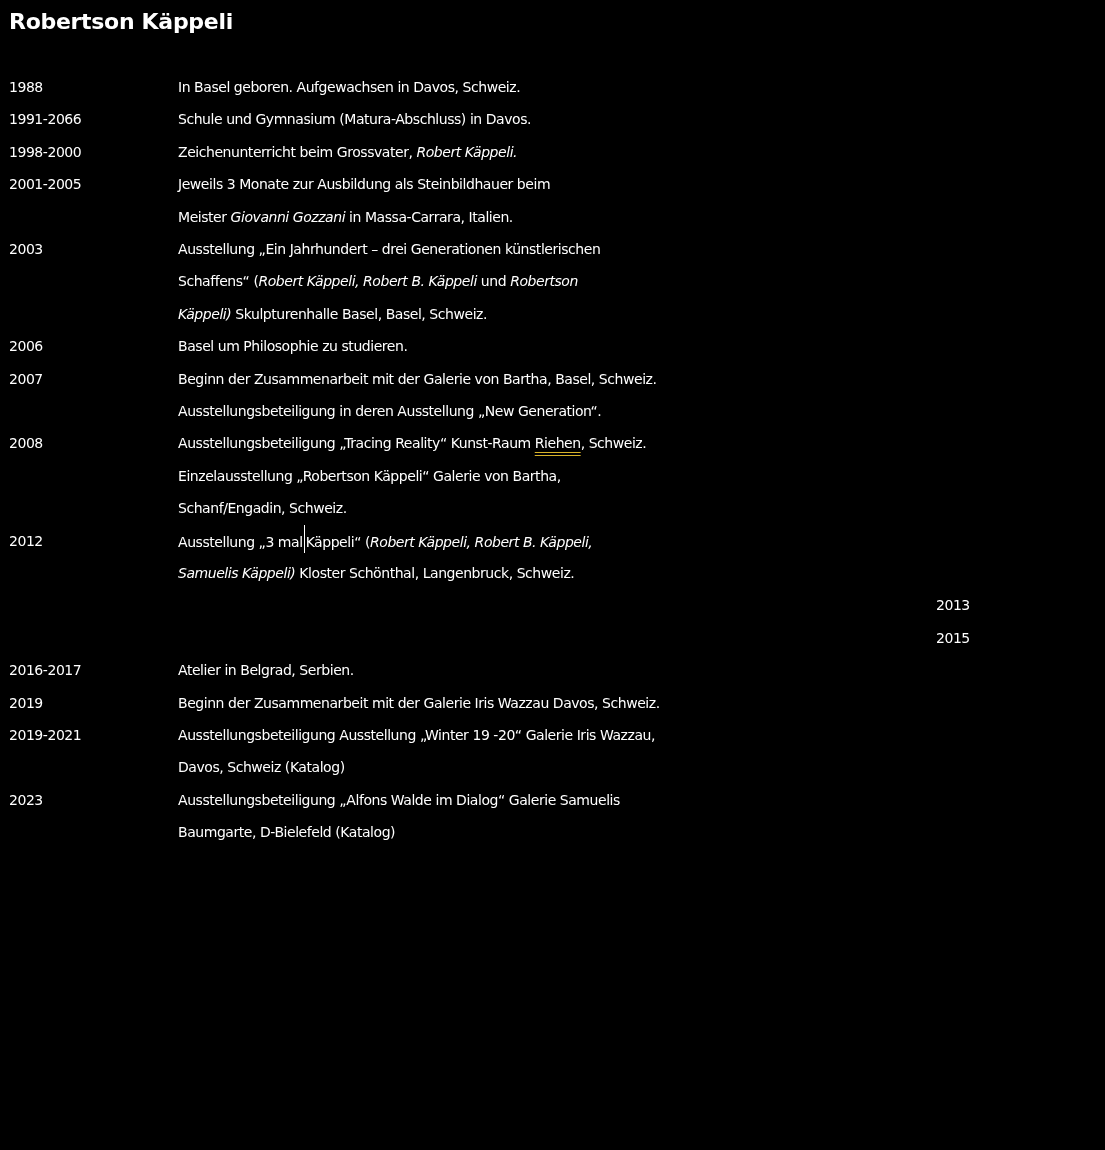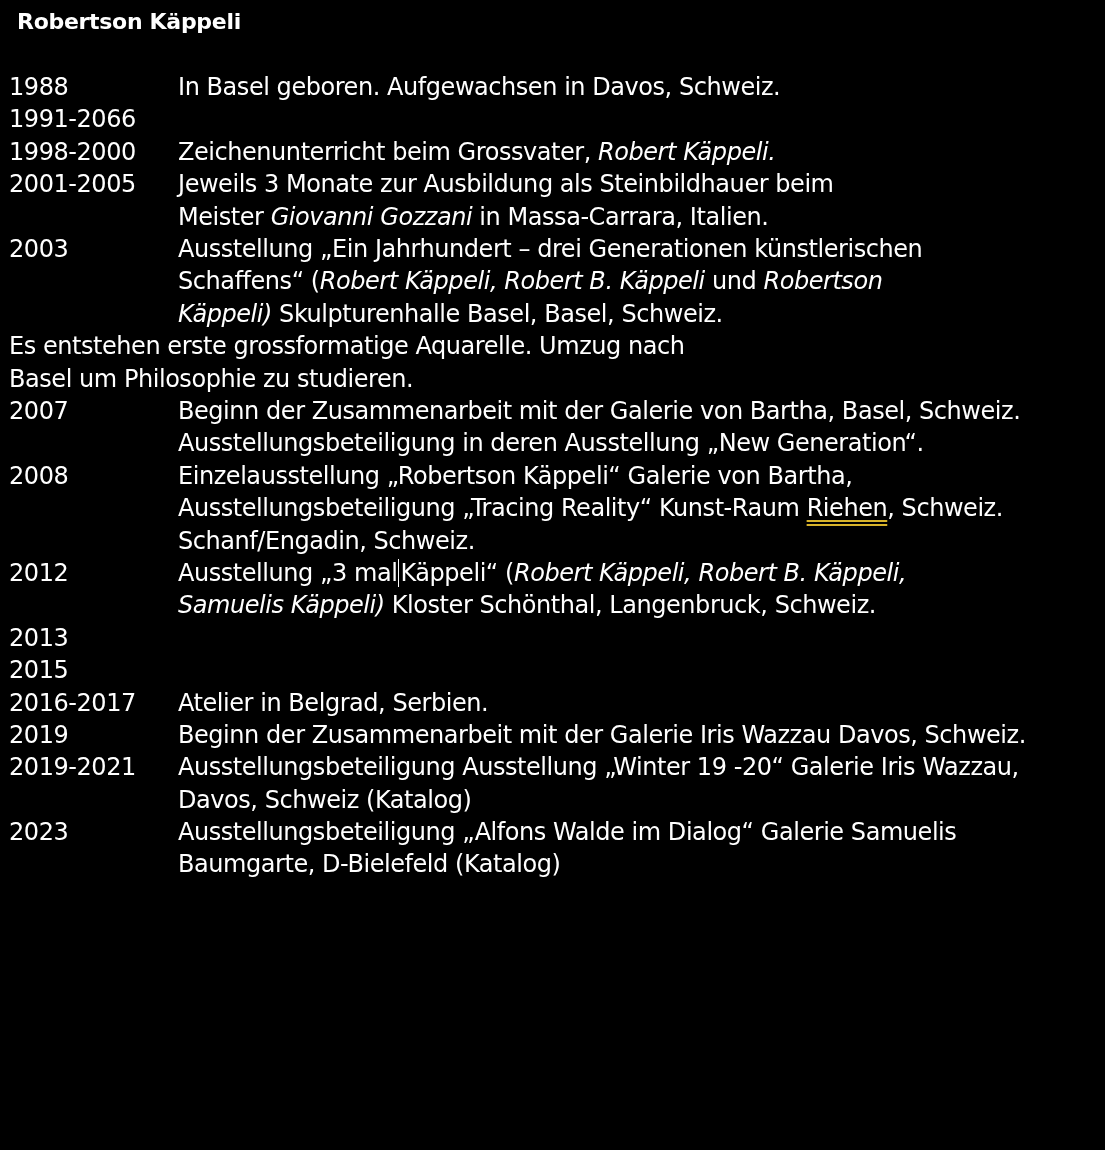--- a/index.html
+++ b/index.html
@@ -21,30 +21,30 @@
       top: 6px;
       width: 1096px;
     }
     .title {
       font-weight: bold;
       font-size: 22px;
       line-height: 32px;
       height: 32px;
       letter-spacing: -0.3px;
       white-space: nowrap;
-      margin-left: 8px;
     }
     .spacer {
       height: 33px;
     }
     .entry {
       display: flex;
-      font-size: 24px;
+      font-size: 14px;
       line-height: 32.4px;
       letter-spacing: -0.45px;
+      justify-content: flex-end;
     }
     .year {
       width: 169px;
       flex: 0 0 169px;
       white-space: nowrap;
     }
     .desc {
       flex: 1 1 auto;
     }
     .line {
@@ -78,20 +78,23 @@
   <div class="spacer"></div>
   <div id="entries">
       <div class="entry">
         <div class="year">1988</div>
         <div class="desc">
           <span class="line"><span>In Basel geboren. Aufgewachsen in Davos, Schweiz.</span></span>
         </div>
       </div>
       <div class="entry">
         <div class="year">1991-2066</div>
+        <div class="desc">
+          <span class="line"><span>Schule und Gymnasium (Matura-Abschluss) in Davos.</span></span>
+        </div>
       </div>
       <div class="entry">
         <div class="year">1998-2000</div>
         <div class="desc">
           <span class="line"><span>Zeichenunterricht beim Grossvater, </span><span class="it">Robert Käppeli.</span></span>
         </div>
       </div>
       <div class="entry">
         <div class="year">2001-2005</div>
         <div class="desc">
@@ -101,37 +104,37 @@
       </div>
       <div class="entry">
         <div class="year">2003</div>
         <div class="desc">
           <span class="line"><span>Ausstellung „Ein Jahrhundert – drei Generationen künstlerischen</span></span>
           <span class="line"><span>Schaffens“ (</span><span class="it">Robert Käppeli, Robert B. Käppeli</span><span> und </span><span class="it">Robertson</span></span>
           <span class="line"><span class="it">Käppeli)</span><span> Skulpturenhalle Basel, Basel, Schweiz.</span></span>
         </div>
       </div>
       <div class="entry">
+        <div class="year">2006</div>
         <div class="desc">
-          <span class="line"><span>Es entstehen erste grossformatige Aquarelle. Umzug nach</span></span>
           <span class="line"><span>Basel um Philosophie zu studieren.</span></span>
         </div>
       </div>
       <div class="entry">
         <div class="year">2007</div>
         <div class="desc">
           <span class="line"><span>Beginn der Zusammenarbeit mit der Galerie von Bartha, Basel, Schweiz.</span></span>
           <span class="line"><span>Ausstellungsbeteiligung in deren Ausstellung „New Generation“.</span></span>
         </div>
       </div>
       <div class="entry">
         <div class="year">2008</div>
         <div class="desc">
+          <span class="line"><span>Ausstellungsbeteiligung „Tracing Reality“ Kunst-Raum </span><span class="spell">Riehen</span><span>, Schweiz.</span></span>
           <span class="line"><span>Einzelausstellung „Robertson Käppeli“ Galerie von Bartha,</span></span>
-          <span class="line"><span>Ausstellungsbeteiligung „Tracing Reality“ Kunst-Raum </span><span class="spell">Riehen</span><span>, Schweiz.</span></span>
           <span class="line"><span>Schanf/Engadin, Schweiz.</span></span>
         </div>
       </div>
       <div class="entry">
         <div class="year">2012</div>
         <div class="desc">
           <span class="line"><span>Ausstellung „3 mal</span><span class="cursor"></span><span>Käppeli“ (</span><span class="it">Robert Käppeli, Robert B. Käppeli,</span></span>
           <span class="line"><span class="it">Samuelis Käppeli)</span><span> Kloster Schönthal, Langenbruck, Schweiz.</span></span>
         </div>
       </div>

